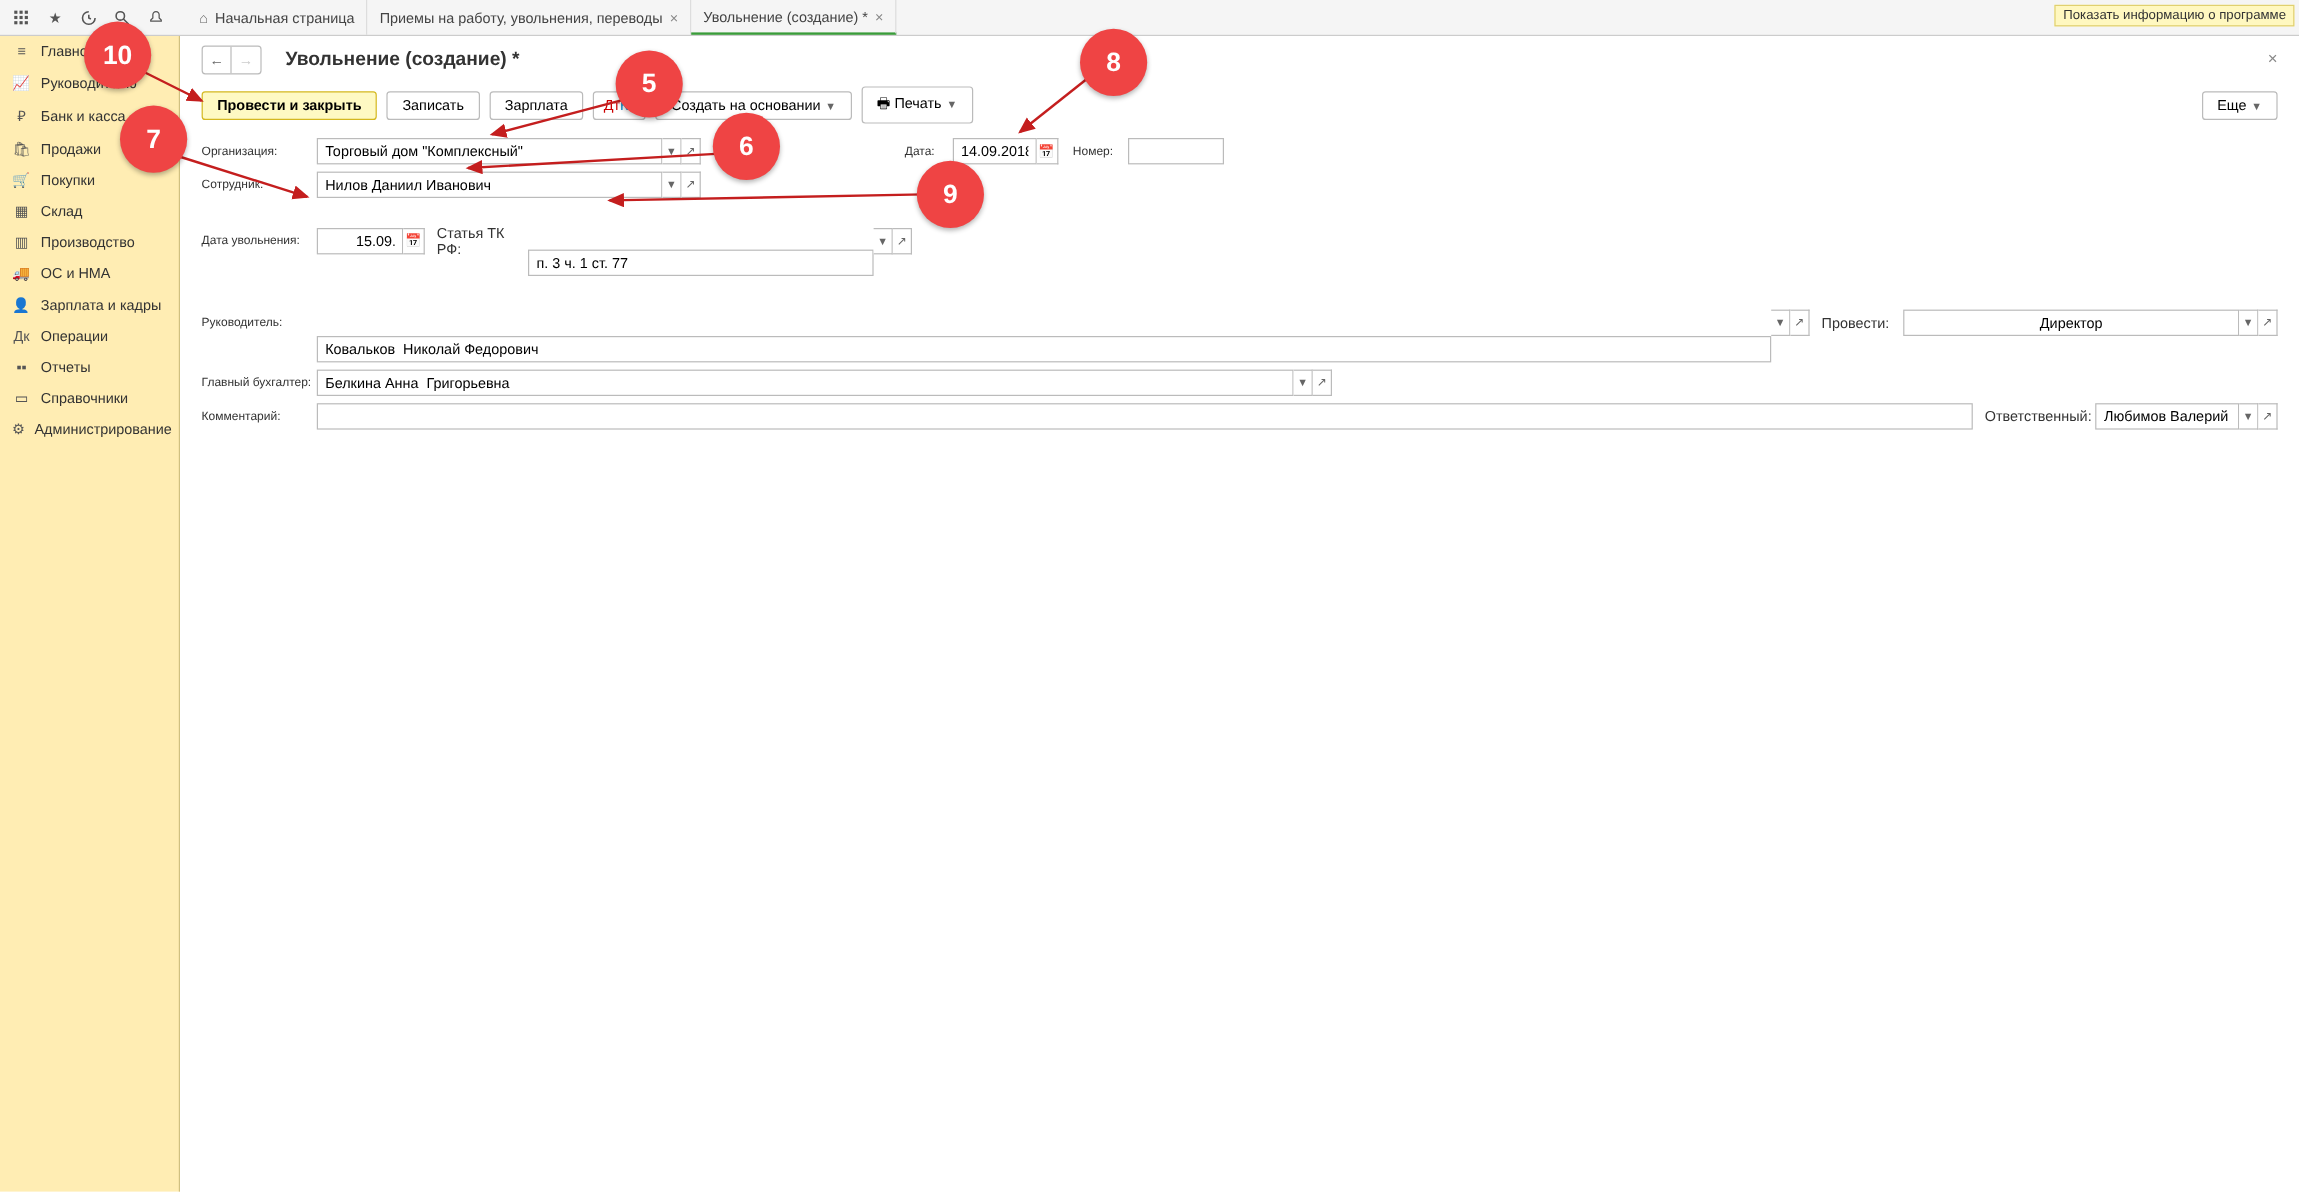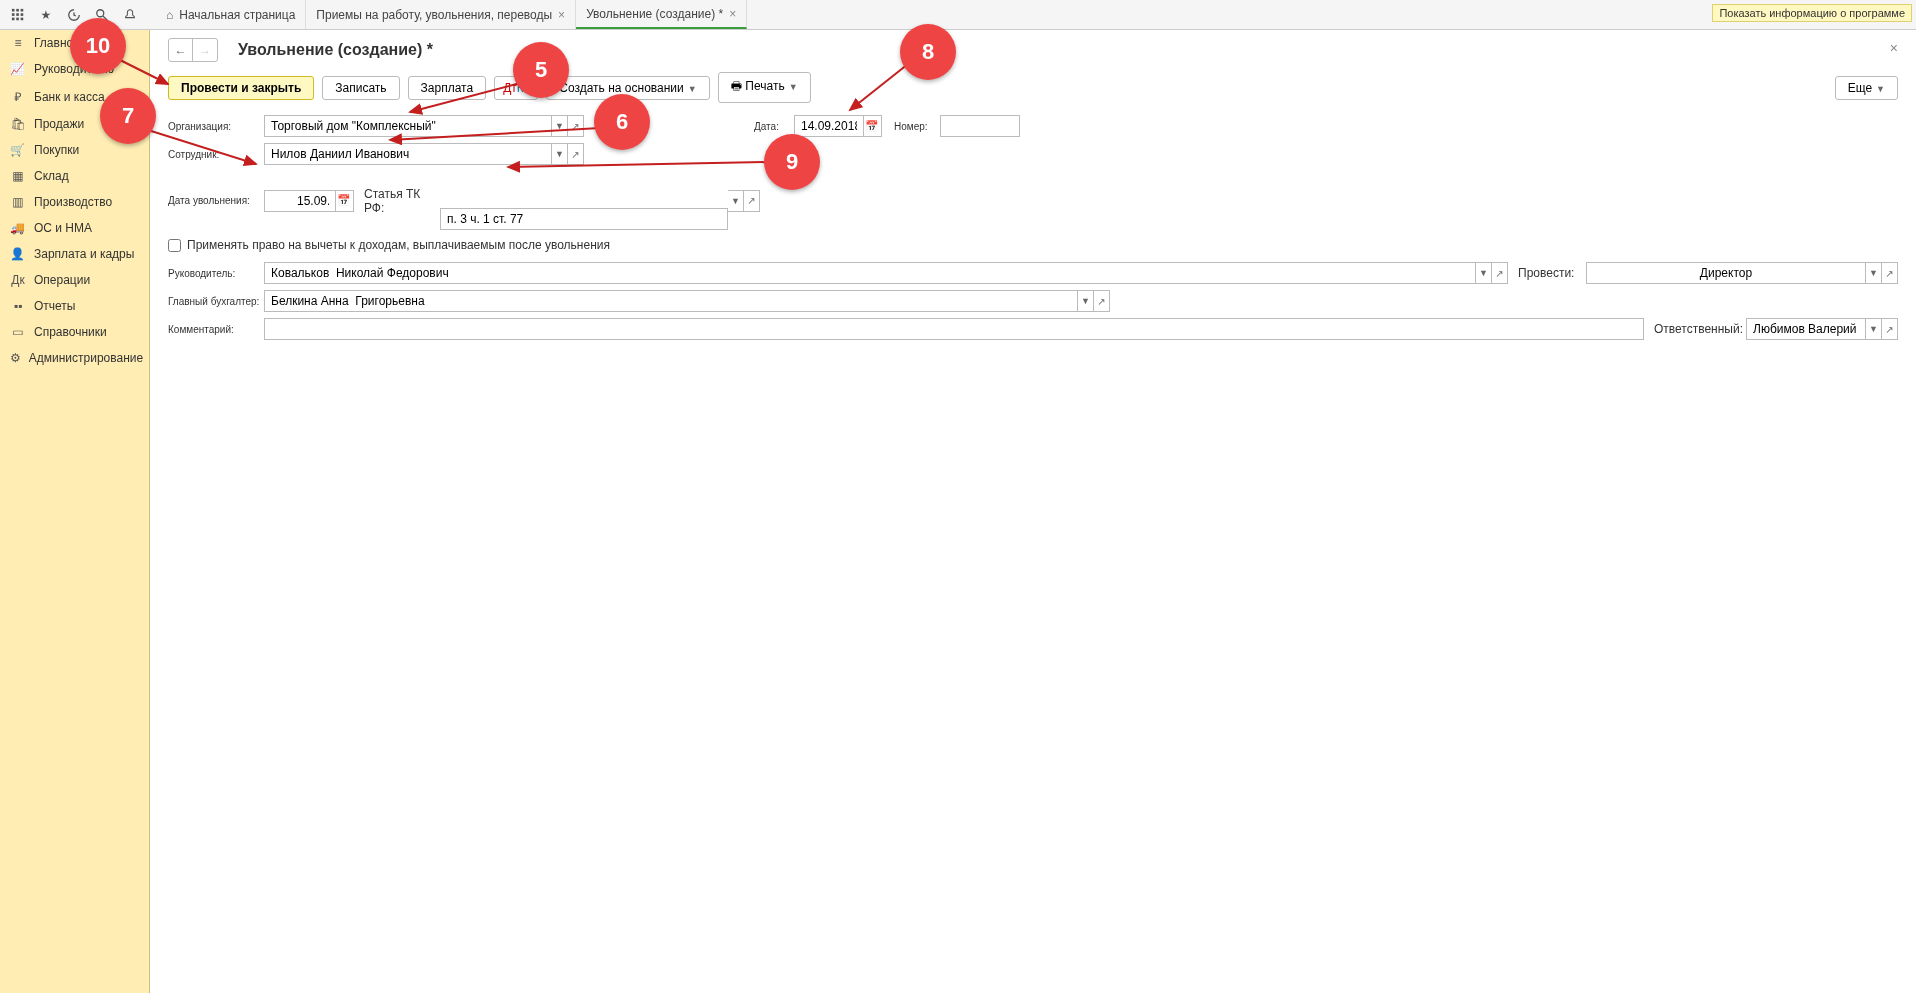--- a/index.html
+++ b/index.html
@@ -221,29 +221,25 @@
     <div style="width:10px"></div>
     <div style="width:76px">Статья ТК РФ:</div>
     <div class="field">
       <input class="input" style="width: 288px; margin-top: 37px;" value="п. 3 ч. 1 ст. 77">
       <div class="ddl">▼</div>
       <div class="open-btn">↗</div>
     </div>
   </div>
 
 
-  <div class="checkbox-row">
-    <input type="checkbox" style="">
-    <span>Применять право на вычеты к доходам, выплачиваемым после увольнения</span>
-  </div>
 
   <div class="form-row">
     <div class="form-label">Руководитель:</div>
     <div class="field" style="flex:1">
-      <input class="input" style="flex: 1 1 0%;" value="Ковальков  Николай Федорович">
+      <input class="input" style="flex: 1 1 0%; margin-top: 44px;" value="Ковальков  Николай Федорович">
       <div class="ddl">▼</div>
       <div class="open-btn">↗</div>
     </div>
     <div style="width:10px"></div>
     <div style="width:68px">Провести:</div>
     <div class="field">
       <input class="input" style="width: 280px; text-align: center;" value="Директор">
       <div class="ddl">▼</div>
       <div class="open-btn">↗</div>
     </div>

